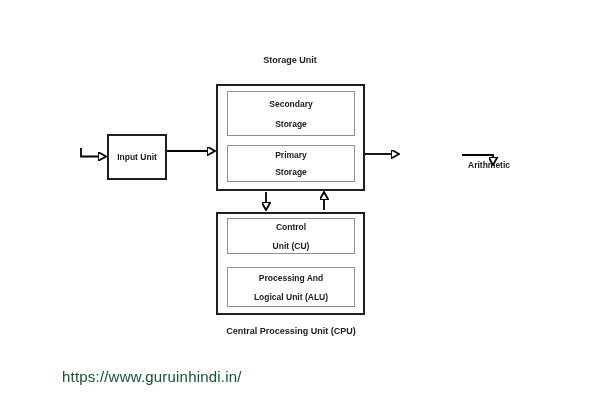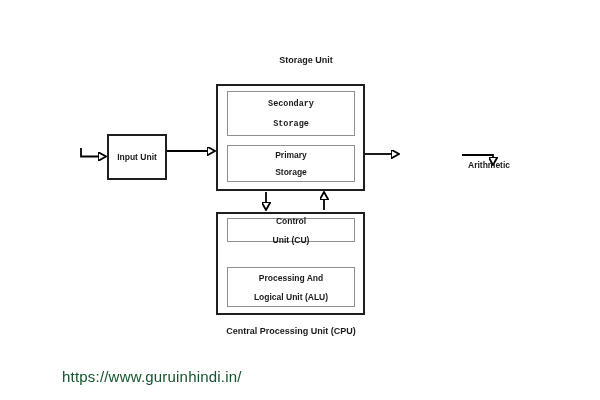--- a/index.html
+++ b/index.html
@@ -43,48 +43,48 @@
   .inner-box {
     border: 1.5px solid #8f8f8f;
     display: flex;
     flex-direction: column;
     align-items: center;
     justify-content: center;
     font-weight: bold;
     font-size: 8.5px;
     text-align: center;
   }
-  .gap9 { gap: 10px; font-family: Liberation Mono, monospace; }
+  .gap9 { gap: 10px; }
   .gap7 { gap: 7px; }
   .gap8 { gap: 9px; }
   .lbl {
     position: absolute;
     font-weight: bold;
     font-size: 8.5px;
     white-space: nowrap;
   }
   .title-lbl {
     position: absolute;
     font-weight: bold;
     font-size: 9px;
     text-align: center;
     white-space: nowrap;
   }
-  .storage-title { left: 232px; top: 55px; width: 148px; }
+  .storage-title { left: 216px; top: 55px; width: 148px; }
   .cpu-title     { left: 216px; top: 326px; width: 150px; }
 
   .storage-box   { left: 216px; top: 84px;  width: 149px; height: 107px; }
   .secondary-box { left: 227px; top: 91px;  width: 128px; height: 45px; }
   .primary-box   { left: 227px; top: 145px; width: 128px; height: 37px; }
 
   .input-box  { left: 107px; top: 134px; width: 60px; height: 46px; }
   .output-box { left: 400px; top: 140px; width: 62px; height: 32px; line-height: 12px; }
 
   .cpu-box     { left: 216px; top: 212px; width: 149px; height: 103px; }
-  .control-box { left: 227px; top: 218px; width: 128px; height: 24px; }
+  .control-box { left: 227px; top: 218px; width: 128px; height: 36px; }
   .alu-box     { left: 227px; top: 267px; width: 128px; height: 40px; }
 
   .data-lbl { left: 75px;  top: 138px; padding-left: 36px; }
   .info-lbl { left: 468px; top: 160px; }
 
   .footer-url {
     position: absolute;
     left: 62px;
     top: 368px;
     font-size: 15px;

